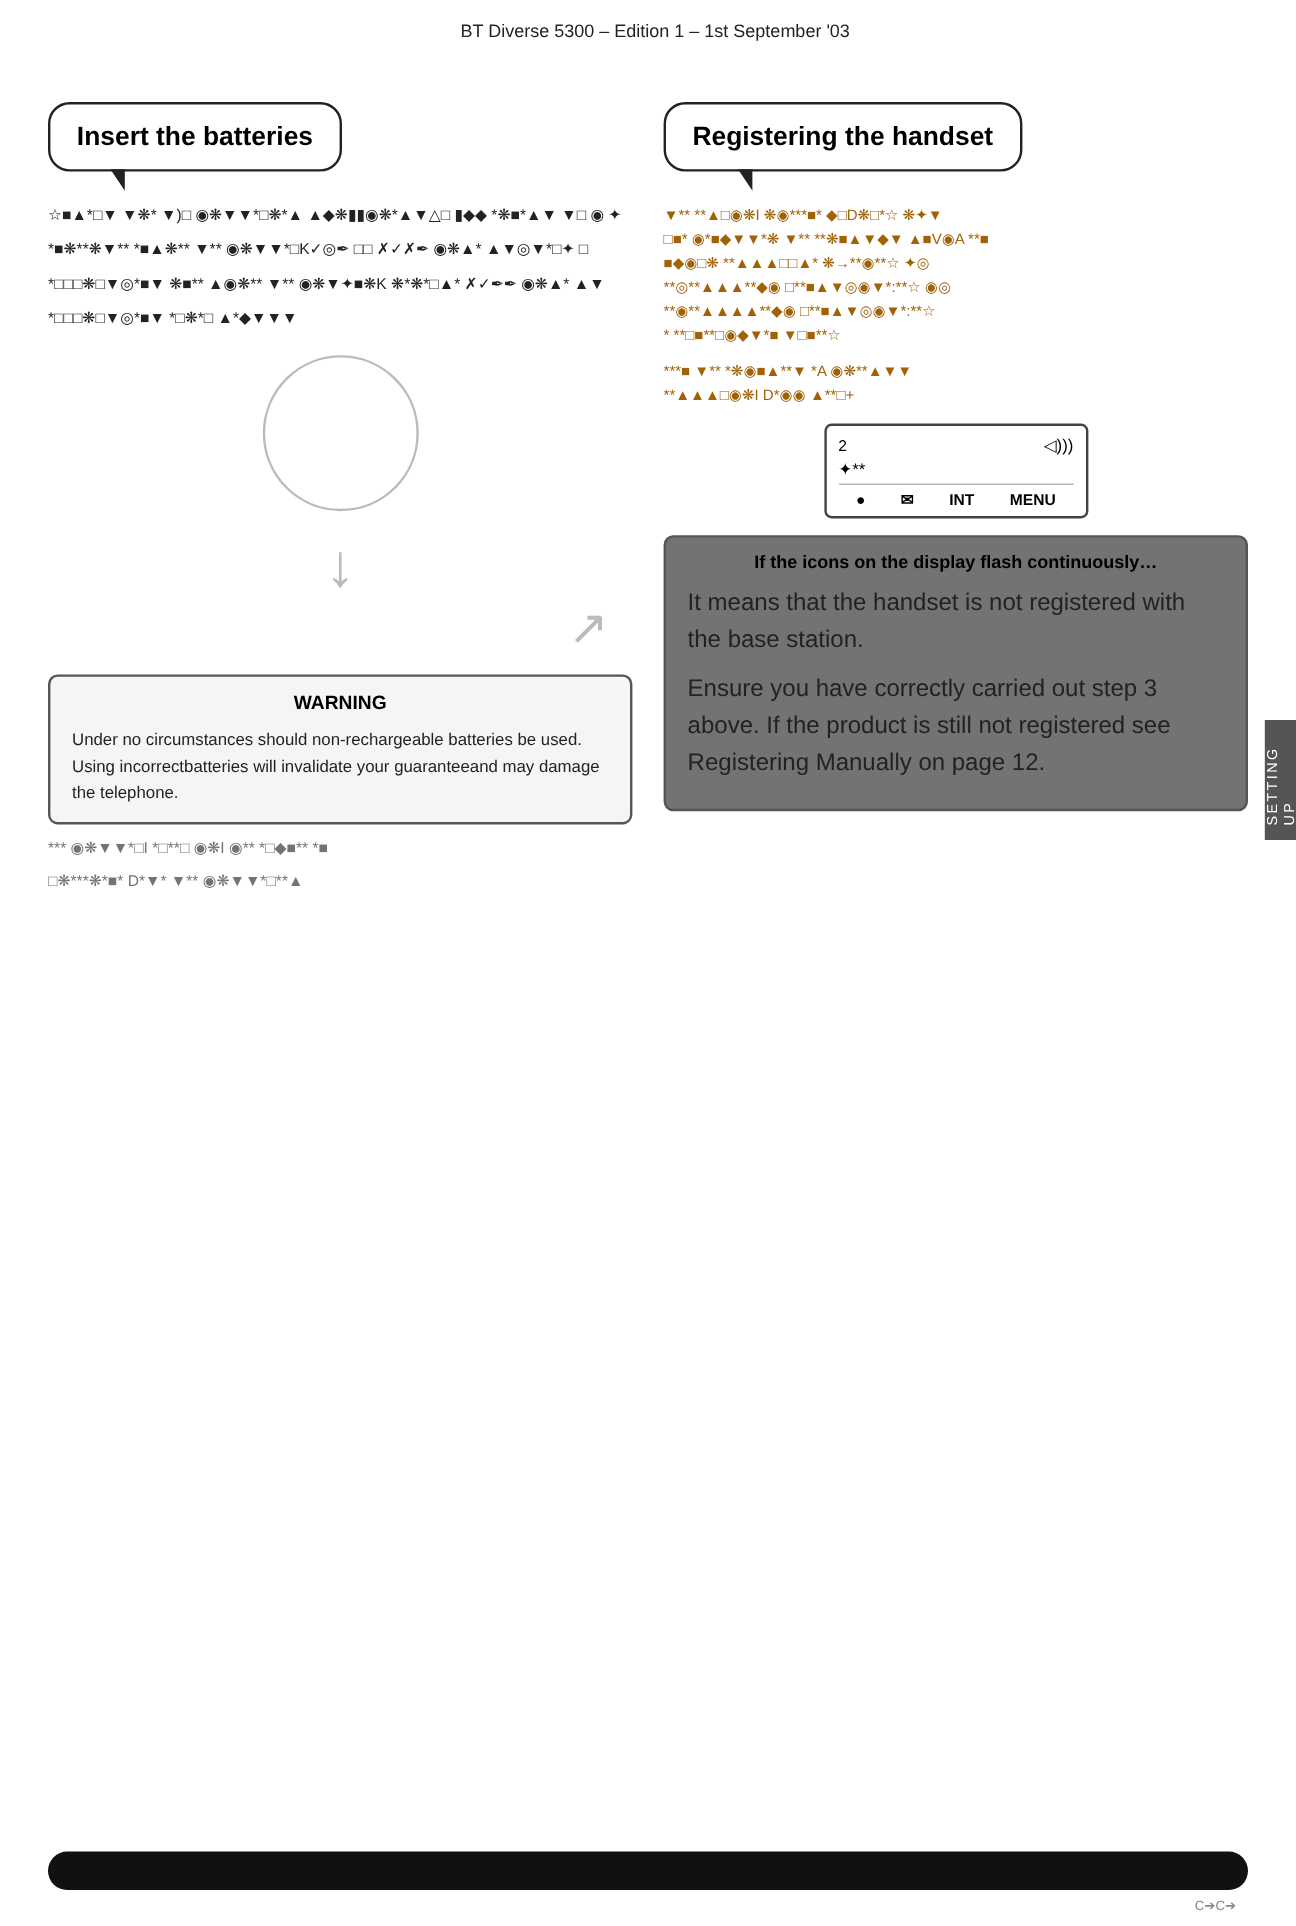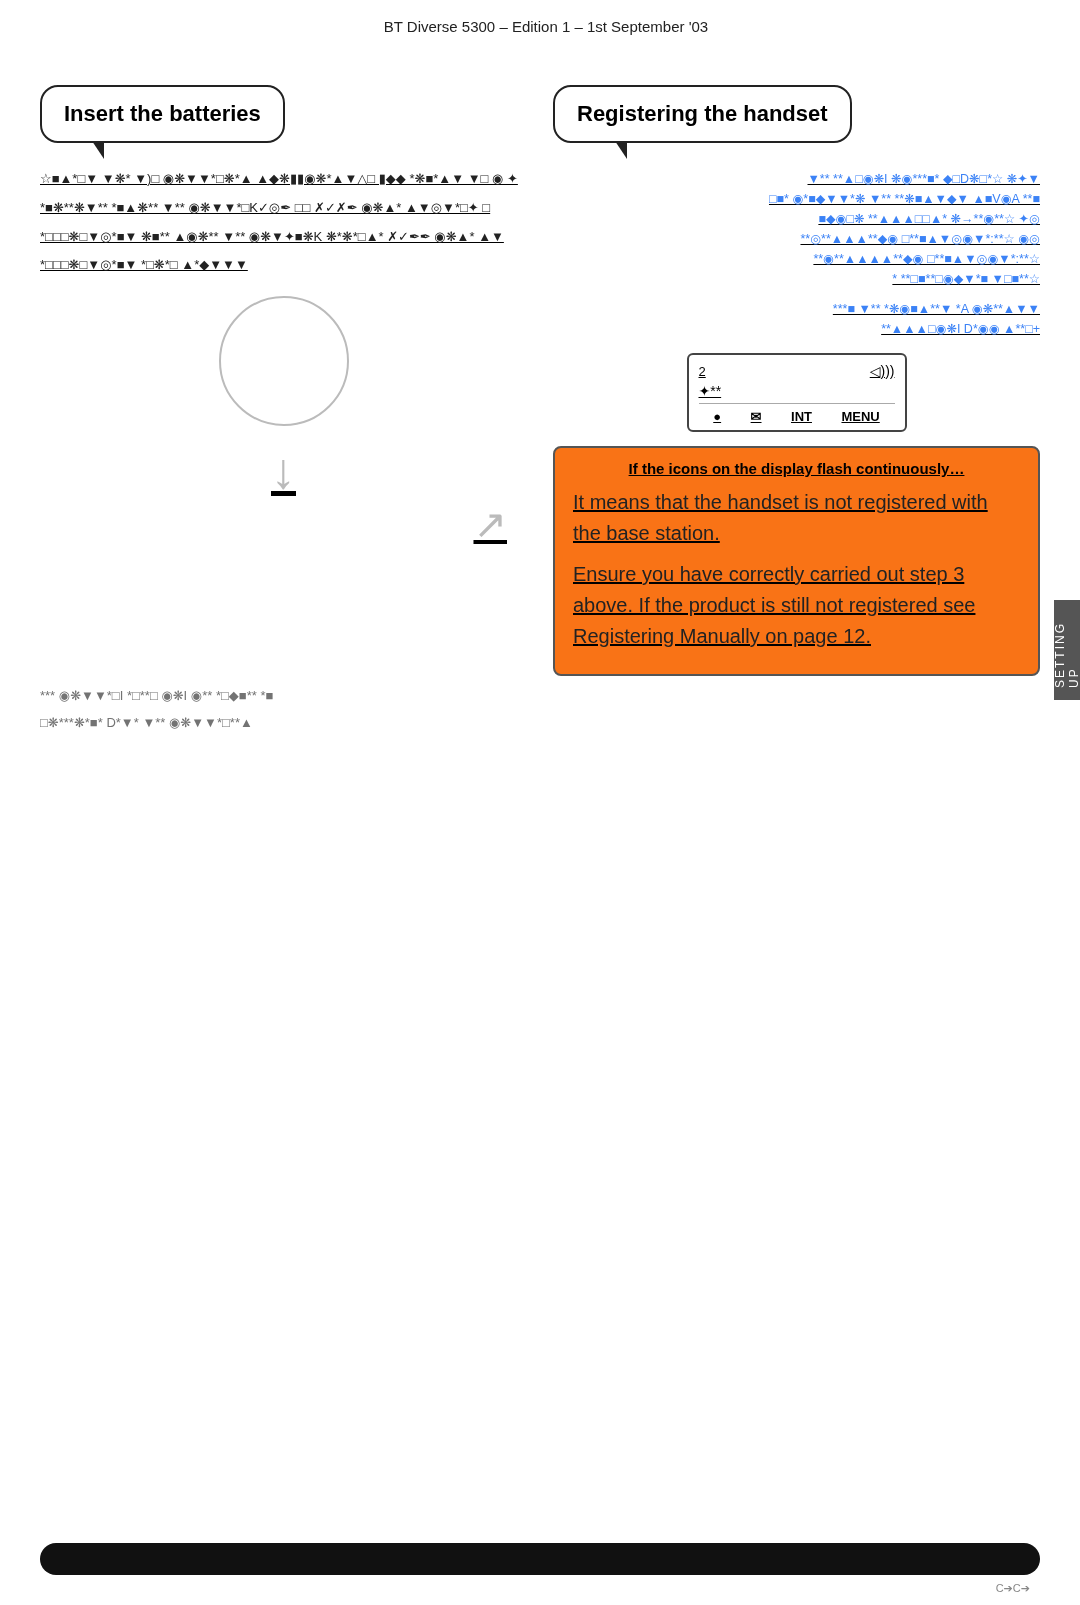--- a/index.html
+++ b/index.html
@@ -21,21 +21,20 @@
     }
 
     .main-content {
       padding: 20px 40px 0 40px;
     }
 
     .two-col {
       display: flex;
       gap: 26px;
       margin-top: 20px;
-      text-decoration: underline;
     }
 
     .col-left {
       flex: 1;
       min-width: 0;
     }
 
     .col-right {
       flex: 1;
       min-width: 0;
@@ -123,25 +122,24 @@
     .warning-text {
       font-size: 14px;
       line-height: 1.55;
       color: #222;
     }
 
     
     .right-symbol-block {
       font-size: 12.5px;
       line-height: 1.6;
-      color: #3b82f6;
+      color: #a16207;
       font-family: 'Wingdings', 'Symbol', Arial, sans-serif;
       margin-bottom: 10px;
       word-break: break-all;
-      text-align: right;
     }
 
     .display-mockup {
       border: 2px solid #444;
       border-radius: 6px;
       width: 220px;
       margin: 14px auto 14px auto;
       padding: 8px 10px 6px 10px;
       background: #fff;
     }
@@ -181,21 +179,21 @@
       font-weight: bold;
       border-top: 1px solid #aaa;
       padding-top: 5px;
     }
 
     .flash-box {
       border: 2px solid #555;
       border-radius: 8px;
       padding: 12px 18px;
       margin-top: 10px;
-      background: #f97316;
+      background: #737373;
     }
 
     .flash-title {
       font-weight: bold;
       font-size: 15px;
       text-align: center;
       margin-bottom: 10px;
     }
 
     .flash-text {
@@ -269,20 +267,24 @@
         <div class="symbol-text">*■❋**❋▼** *■▲❋** ▼** ◉❋▼▼*□K✓◎✒ □□ ✗✓✗✒ ◉❋▲* ▲▼◎▼*□✦ □</div>
         <div class="symbol-text">*□□□❋□▼◎*■▼ ❋■** ▲◉❋** ▼** ◉❋▼✦■❋K ❋*❋*□▲* ✗✓✒✒ ◉❋▲* ▲▼</div>
         <div class="symbol-text">*□□□❋□▼◎*■▼ *□❋*□ ▲*◆▼▼▼ </div>
       </div>
 
       <div class="circle-diagram"></div>
 
       <div class="arrow-down">↓</div>
       <div class="arrow-right-diag">↗</div>
 
+      <div class="warning-box">
+        <div class="warning-title">WARNING</div>
+        <div class="warning-text">Under no circumstances should non-rechargeable batteries be used. Using incorrectbatteries will invalidate your guaranteeand may damage the telephone.</div>
+      </div>
 
     </div>
 
     <div class="col-right">
 
       <div class="callout-box callout-box-right">Registering the handset</div>
 
       <div style="margin-top:10px;">
         <div class="right-symbol-block">
           ▼** **▲□◉❋I ❋◉***■* ◆□D❋□*☆ ❋✦▼<br>

